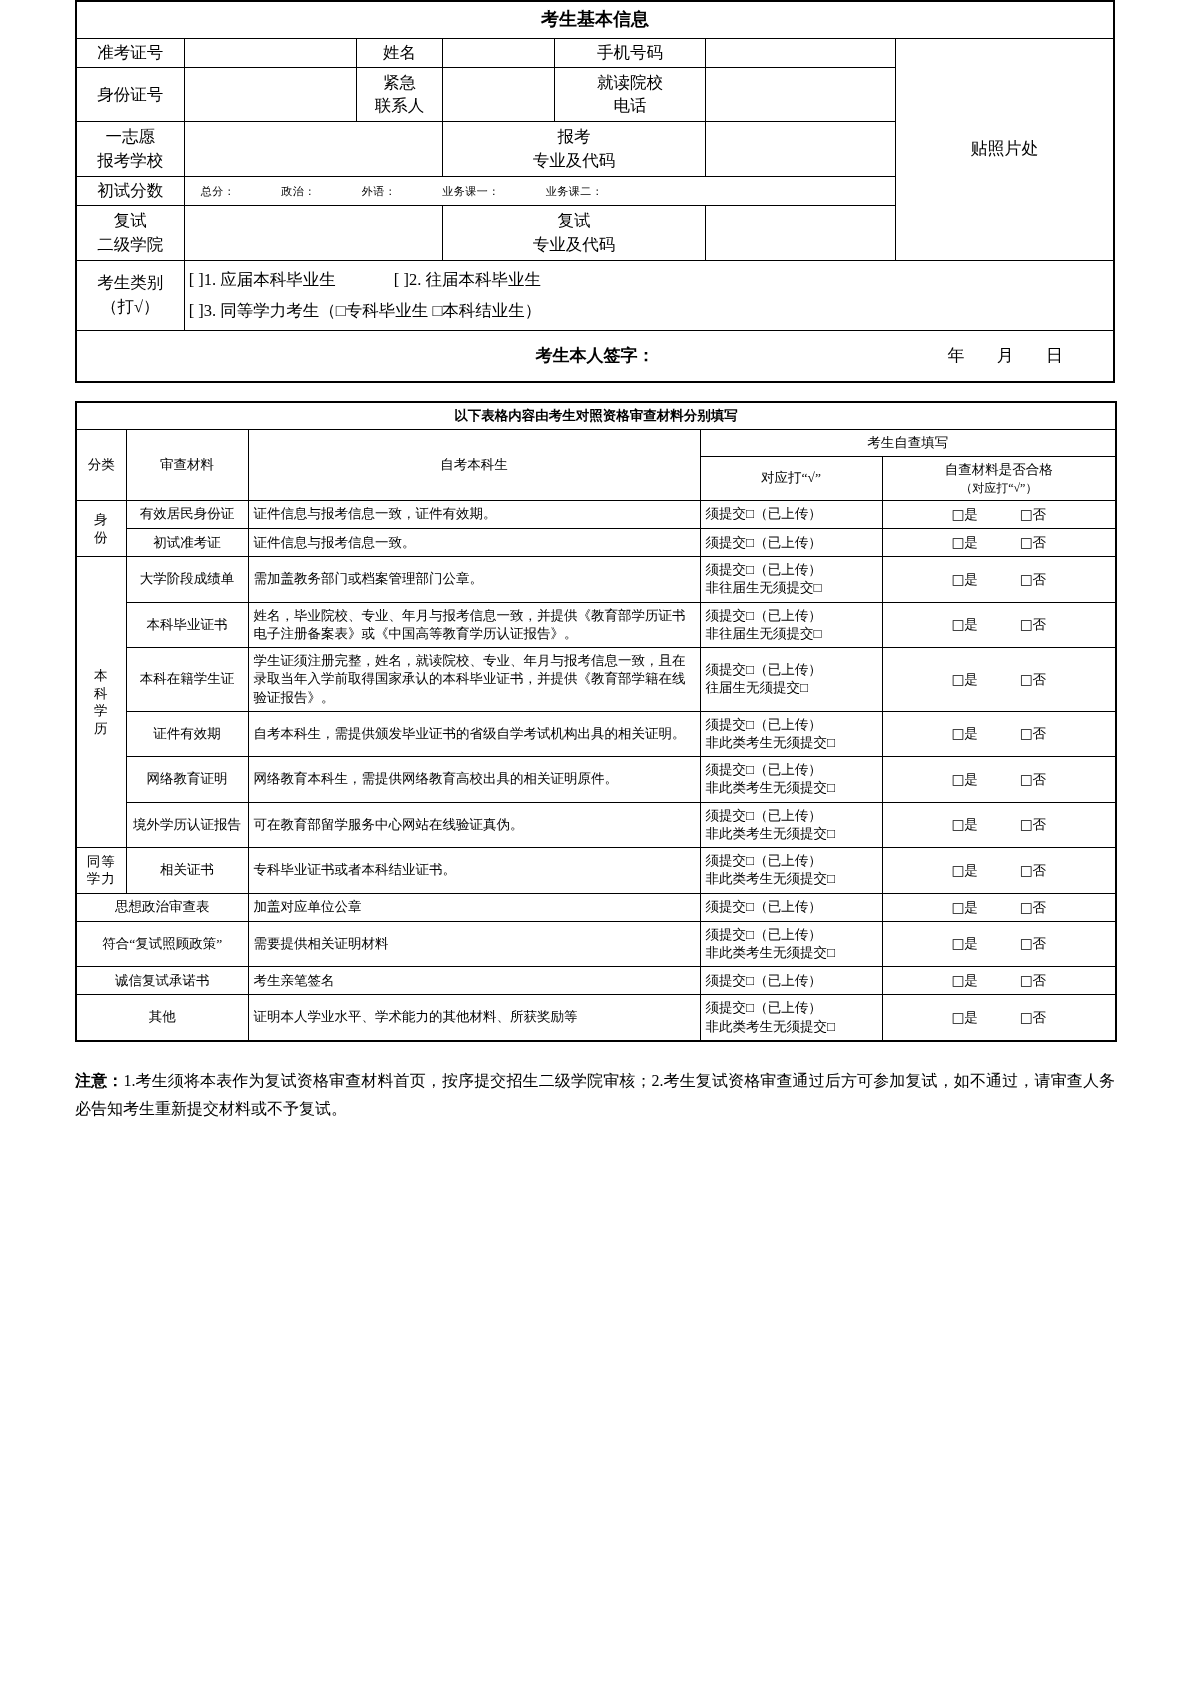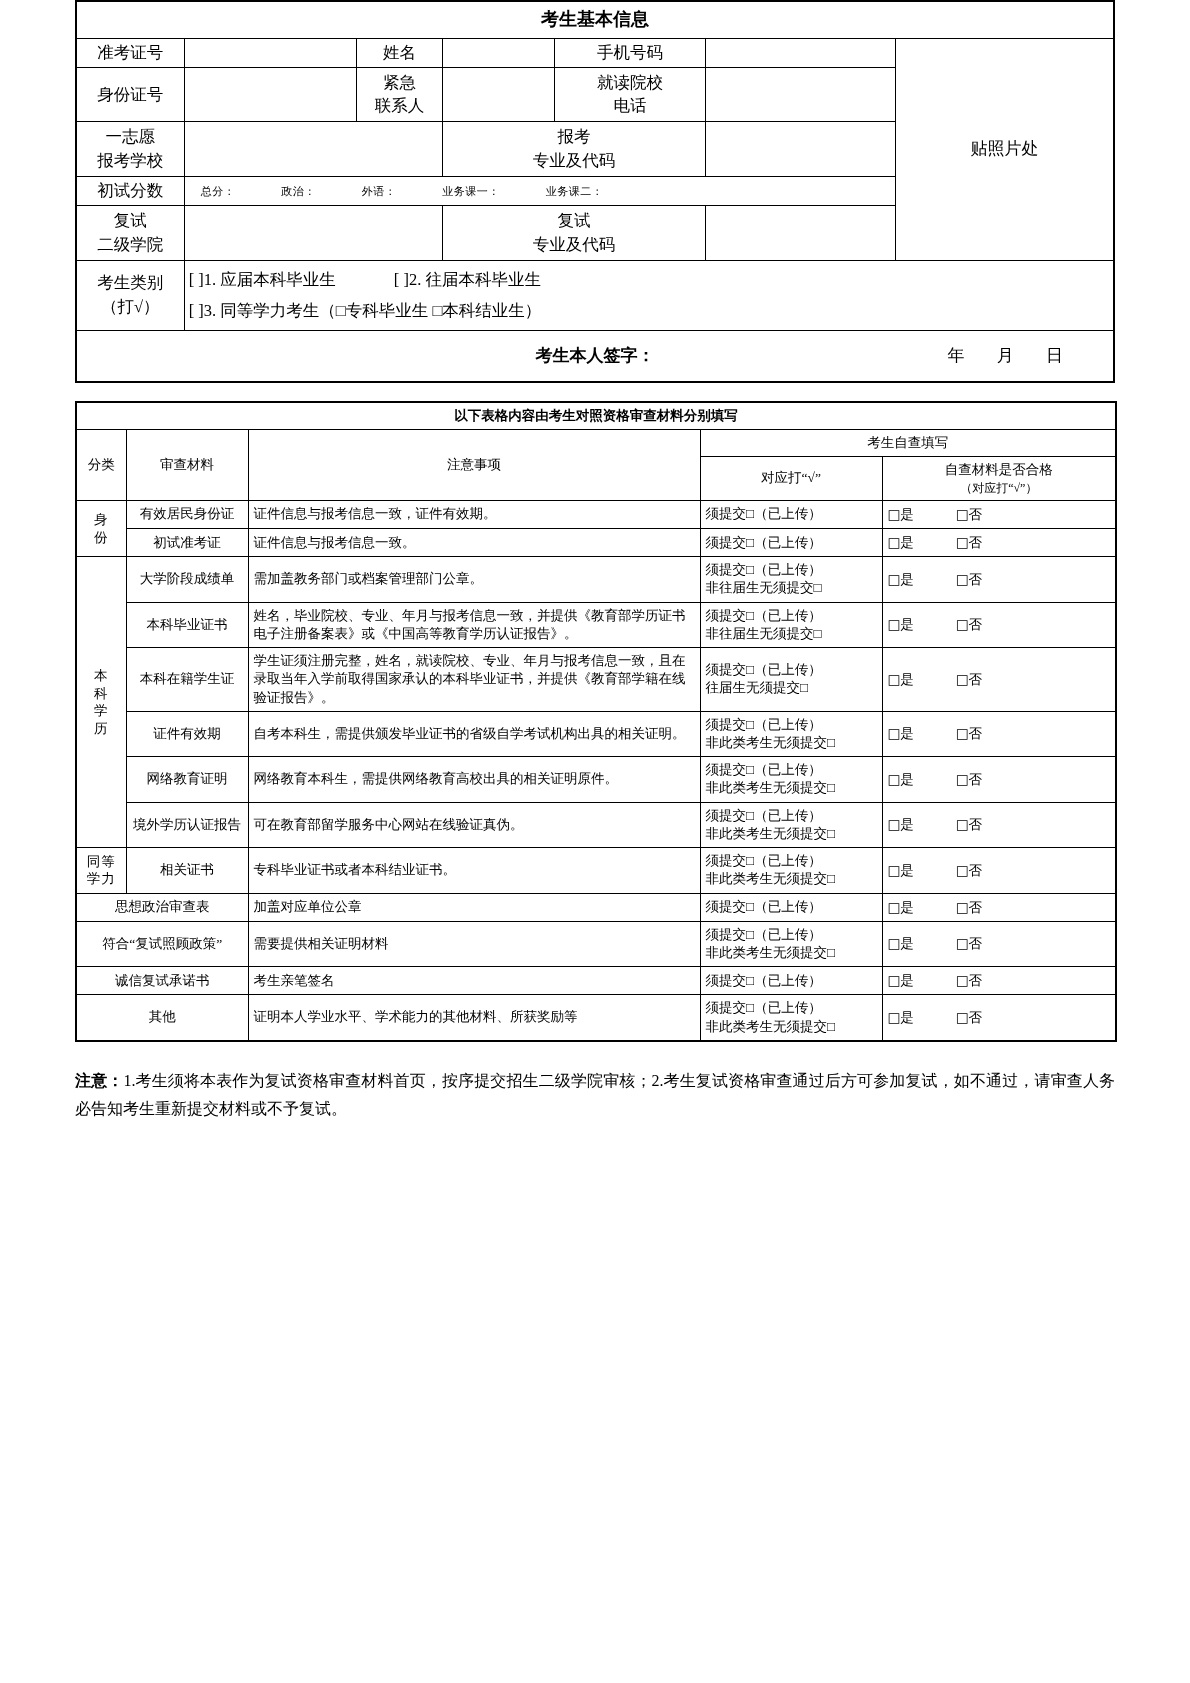--- a/index.html
+++ b/index.html
@@ -127,20 +127,21 @@
   .note {
     text-align: left;
     font-size: 13.5px;
   }
   .submit {
     font-size: 13px;
     line-height: 1.45;
     white-space: nowrap;
   }
   .yesno {
+    text-align: center;
     font-size: 15px;
     letter-spacing: 0px;
     white-space: nowrap;
   }
   .yesno .y { margin-right: 42px; }
   .sub2 {
     text-align: center;
     font-size: 13.5px;
     line-height: 1.25;
   }
@@ -309,21 +310,21 @@
       <col style="width:182px">
       <col style="width:234px">
     </colgroup>
     <tbody>
         <tr>
       <td class="sec-title" colspan="5">以下表格内容由考生对照资格审查材料分别填写</td>
     </tr>
     <tr>
       <td class="mat-hdr" rowspan="2">分类</td>
       <td class="mat-hdr" rowspan="2">审查材料</td>
-      <td class="mat-hdr" rowspan="2">注意事项</td>
+      <td class="mat-hdr" rowspan="2">自考本科生</td>
       <td class="mat-hdr" colspan="2">考生自查填写</td>
     </tr>
     <tr>
       <td class="mat-hdr">对应打“√”</td>
       <td class="sub2">
         <div>自查材料是否合格</div>
         <div class="small">（对应打“√”）</div>
       </td>
     </tr>
 

